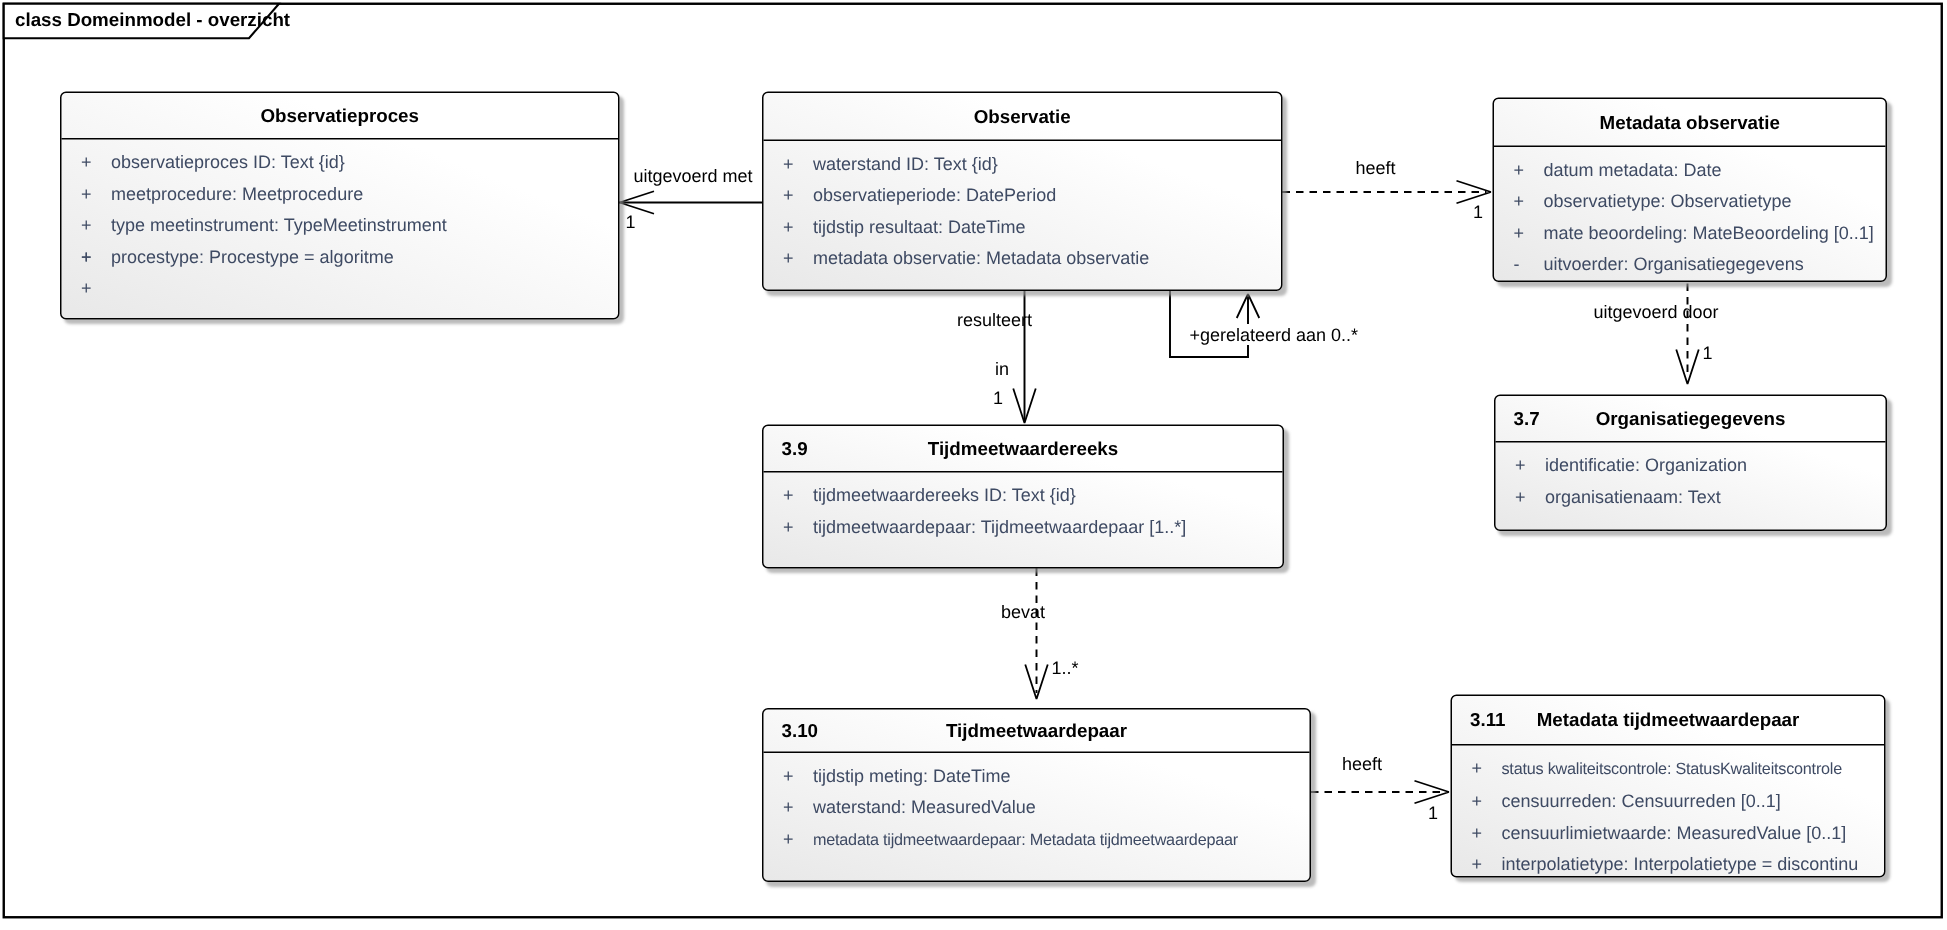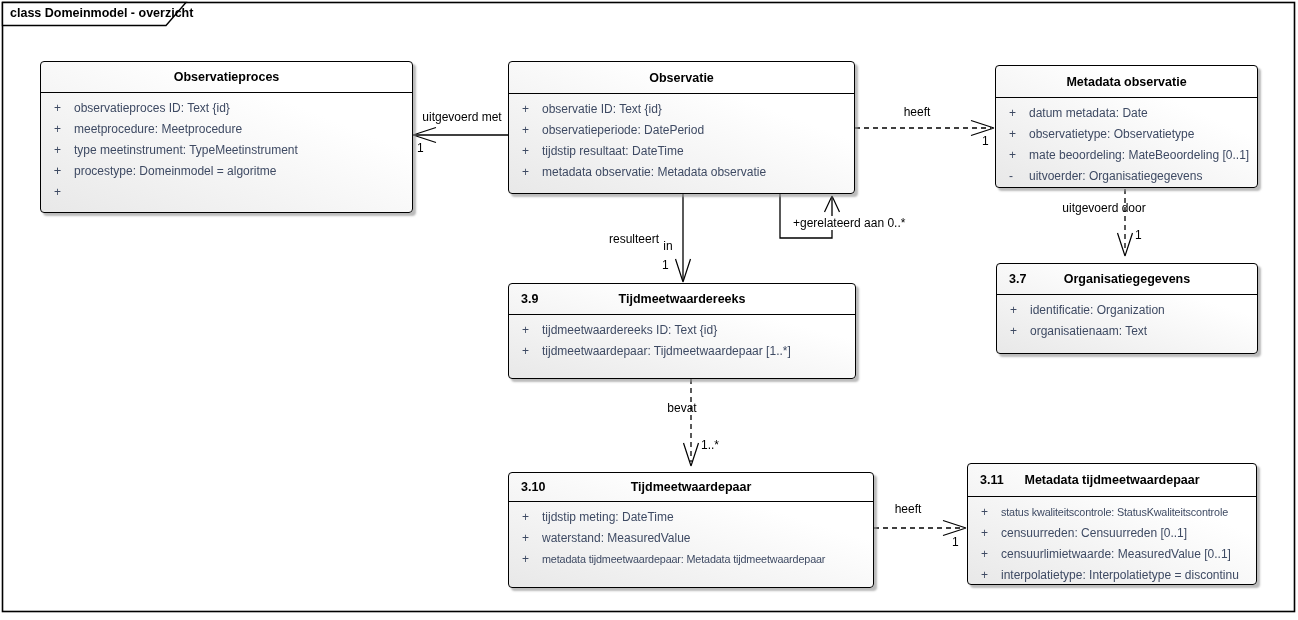--- a/index.html
+++ b/index.html
@@ -69,31 +69,31 @@
 
   <div class="clsbox" style="left:40px;top:61px;width:373px;height:152px;">
     <div class="chead" style="height:30px;">
       <span class="cname">Observatieproces</span>
     </div>
     <div class="cbody">
       <div class="attr"><span class="vis">+</span><span class="atext">observatieproces ID: Text {id}</span></div>
       <div class="attr"><span class="vis">+</span><span class="atext">meetprocedure: Meetprocedure</span></div>
       <div class="attr"><span class="vis">+</span><span class="atext">type meetinstrument: TypeMeetinstrument</span></div>
       <div class="attr"><span class="vis">+</span></div>
-      <div class="attr"><span class="vis">+</span><span class="atext">procestype: Domeinmodel = algoritme</span></div>
+      <div class="attr"><span class="vis">+</span><span class="atext">procestype: Procestype = algoritme</span></div>
       <div class="attr"><span class="vis">+</span></div>
     </div>
   </div>
 
   <div class="clsbox" style="left:508px;top:61px;width:347px;height:133px;">
     <div class="chead" style="height:31px;">
       <span class="cname">Observatie</span>
     </div>
     <div class="cbody">
-      <div class="attr"><span class="vis">+</span><span class="atext">observatie ID: Text {id}</span></div>
+      <div class="attr"><span class="vis">+</span><span class="atext">waterstand ID: Text {id}</span></div>
       <div class="attr"><span class="vis">+</span><span class="atext">observatieperiode: DatePeriod</span></div>
       <div class="attr"><span class="vis">+</span><span class="atext">tijdstip resultaat: DateTime</span></div>
       <div class="attr"><span class="vis">+</span><span class="atext">metadata observatie: Metadata observatie</span></div>
     </div>
   </div>
 
   <div class="clsbox" style="left:995px;top:65px;width:263px;height:123px;">
     <div class="chead" style="height:31px;">
       <span class="cname">Metadata observatie</span>
     </div>
@@ -151,21 +151,21 @@
       <div class="attr"><span class="vis">+</span><span class="atext">interpolatietype: Interpolatietype = discontinu</span></div>
     </div>
   </div>
 
   <div class="clabel center" style="left:462px;top:110px;">uitgevoerd met</div>
   <div class="mult" style="left:417px;top:141px;">1</div>
 
   <div class="clabel center" style="left:917px;top:105px;">heeft</div>
   <div class="mult" style="left:982px;top:134px;">1</div>
 
-  <div class="clabel center" style="left:634px;top:206px;margin-top:26px;">resulteert</div>
+  <div class="clabel center" style="left:663px;top:206px;">resulteert</div>
   <div class="clabel center" style="left:668px;top:227px;margin-top:12px;">in</div>
   <div class="mult" style="left:662px;top:258px;">1</div>
 
   <div class="clabel whitebg" style="left:791px;top:216px;">+gerelateerd aan 0..*</div>
 
   <div class="clabel center" style="left:1104px;top:201px;">uitgevoerd door</div>
   <div class="mult" style="left:1135px;top:228px;">1</div>
 
   <div class="clabel center" style="left:682px;top:401px;">bevat</div>
   <div class="mult" style="left:701px;top:438px;">1..*</div>

